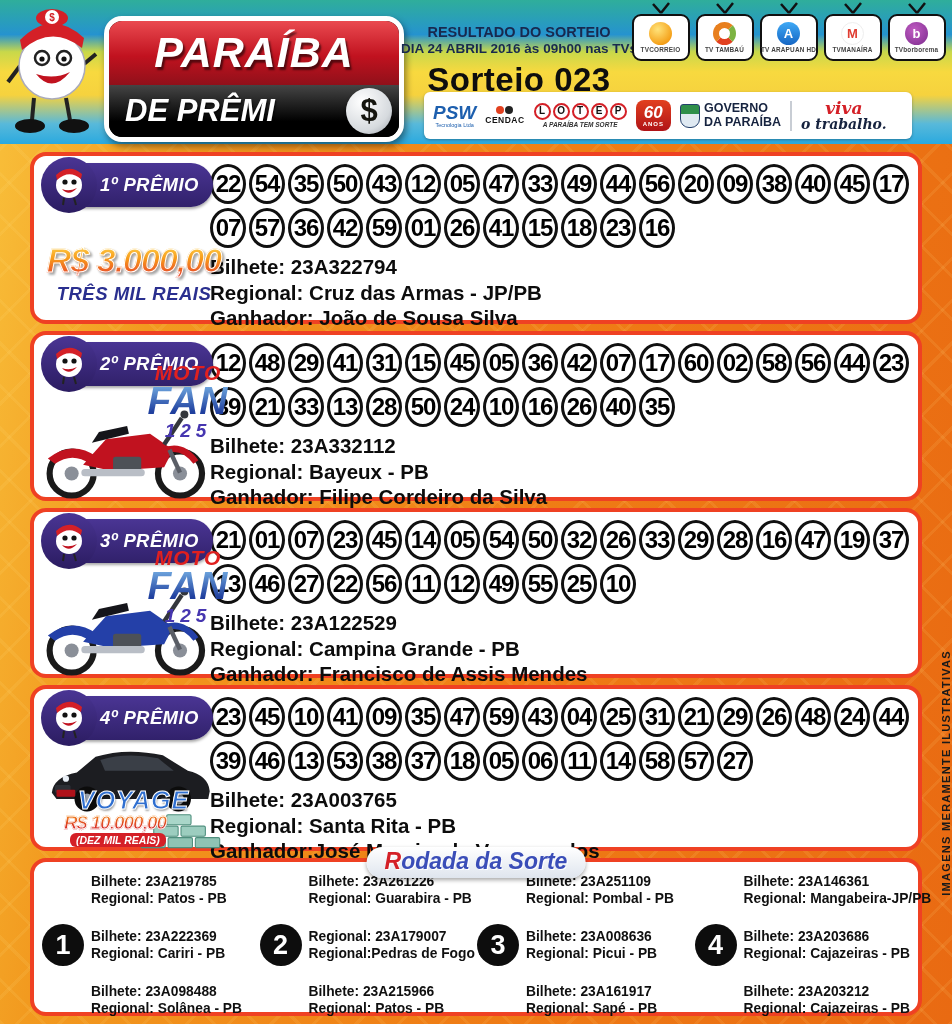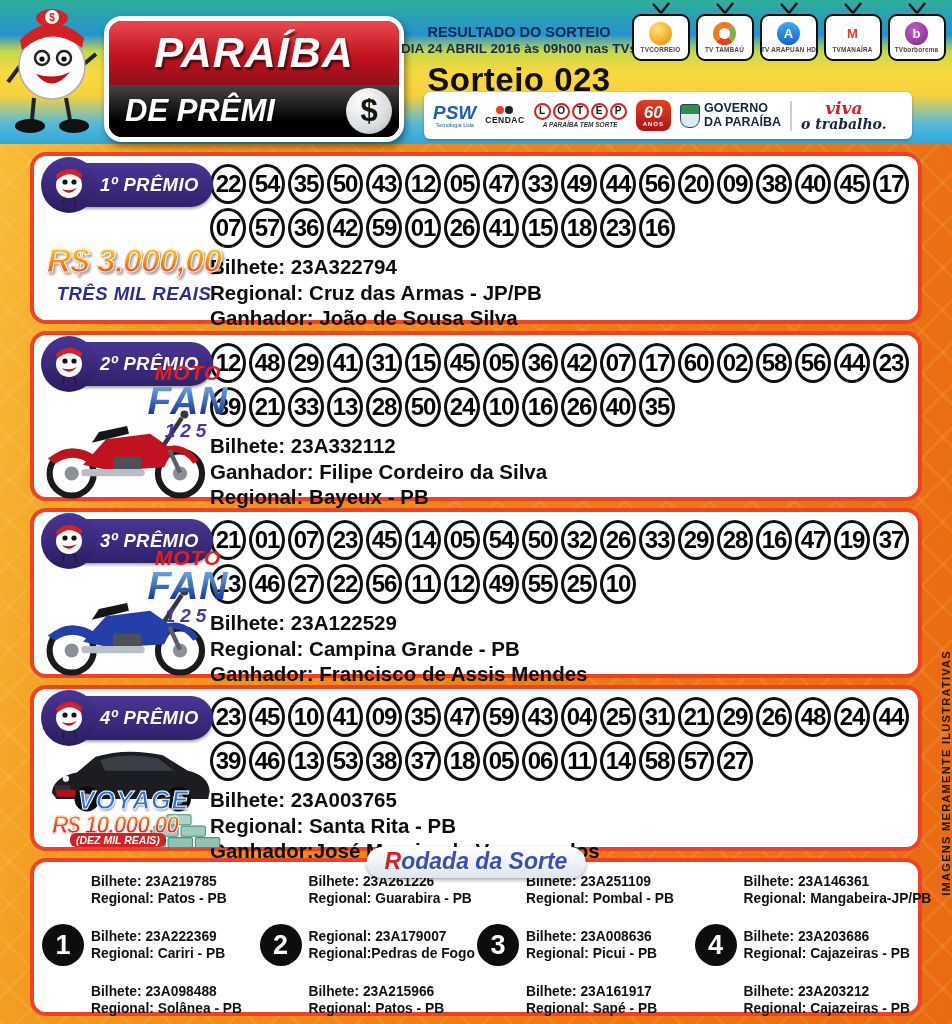--- a/index.html
+++ b/index.html
@@ -94,21 +94,21 @@
   .moto{position:absolute;left:88px;top:22px;width:116px;text-align:center;line-height:1;z-index:2;}
   .moto .m1{color:#e0201f;font-weight:900;font-style:italic;font-size:21px;letter-spacing:1px;}
   .moto .m2{font-size:39px;font-weight:900;font-style:italic;margin-top:-2px;
     background:linear-gradient(180deg,#7db9ea 0%,#1f3f9e 80%);-webkit-background-clip:text;background-clip:text;
     color:transparent;letter-spacing:1px;}
   .moto .m3{color:#4636b0;font-weight:900;font-style:italic;font-size:19px;letter-spacing:5px;margin-top:1px;}
   .bike{position:absolute;left:-10px;top:48px;z-index:1;}
   .car{position:absolute;left:2px;top:36px;}
   .voyage{position:absolute;left:36px;top:92px;font-size:25px;font-weight:900;font-style:italic;color:#2f6fd0;
     -webkit-text-stroke:1px #fff;letter-spacing:1px;z-index:3;text-shadow:1px 2px 2px rgba(0,0,0,.35);}
-  .p4-value{position:absolute;left:-2px;top:118px;width:150px;text-align:center;font-size:23px;font-weight:900;
+  .p4-value{position:absolute;left:-2px;top:118px;width:150px;text-align:center;font-size:19px;font-weight:900;
     font-style:italic;letter-spacing:-1px;z-index:3;
     background:linear-gradient(180deg,#f79b1b 0%,#d42027 80%);-webkit-background-clip:text;background-clip:text;
     color:transparent;-webkit-text-stroke:.8px #fff;white-space:nowrap;}
   .p4-caption{position:absolute;left:28px;top:139px;font-size:10.5px;font-weight:900;font-style:italic;color:#fff;
     background:#d42027;padding:1px 6px;border-radius:6px;z-index:3;white-space:nowrap;}
   .stack{position:absolute;left:96px;top:112px;z-index:2;}
   
   .rodada{display:flex;padding:24px 10px 8px 8px;gap:4px;}
   .rodada-logo{position:absolute;top:-15px;left:50%;transform:translateX(-50%);
     background:linear-gradient(180deg,#ffffff,#dfe5ee);border-radius:18px;padding:1px 18px 3px 18px;
@@ -387,22 +387,22 @@
             <span class="ball">50</span>
             <span class="ball">24</span>
             <span class="ball">10</span>
             <span class="ball">16</span>
             <span class="ball">26</span>
             <span class="ball">40</span>
             <span class="ball">35</span>
           </div>
         <div class="info">
           <div>Bilhete: 23A332112</div>
+          <div>Regional: Bayeux - PB</div>
           <div>Ganhador: Filipe Cordeiro da Silva</div>
-          <div>Regional: Bayeux - PB</div>
         </div>
       </div>
     </section>
 
     <section class="card prize" style="height:170px;">
       <div class="p-left">
         <div class="badge">
           <span class="badge-mascot">
             <svg width="40" height="48" viewBox="0 0 40 48">
                 <circle cx="20" cy="24" r="13" fill="#fff"></circle>

